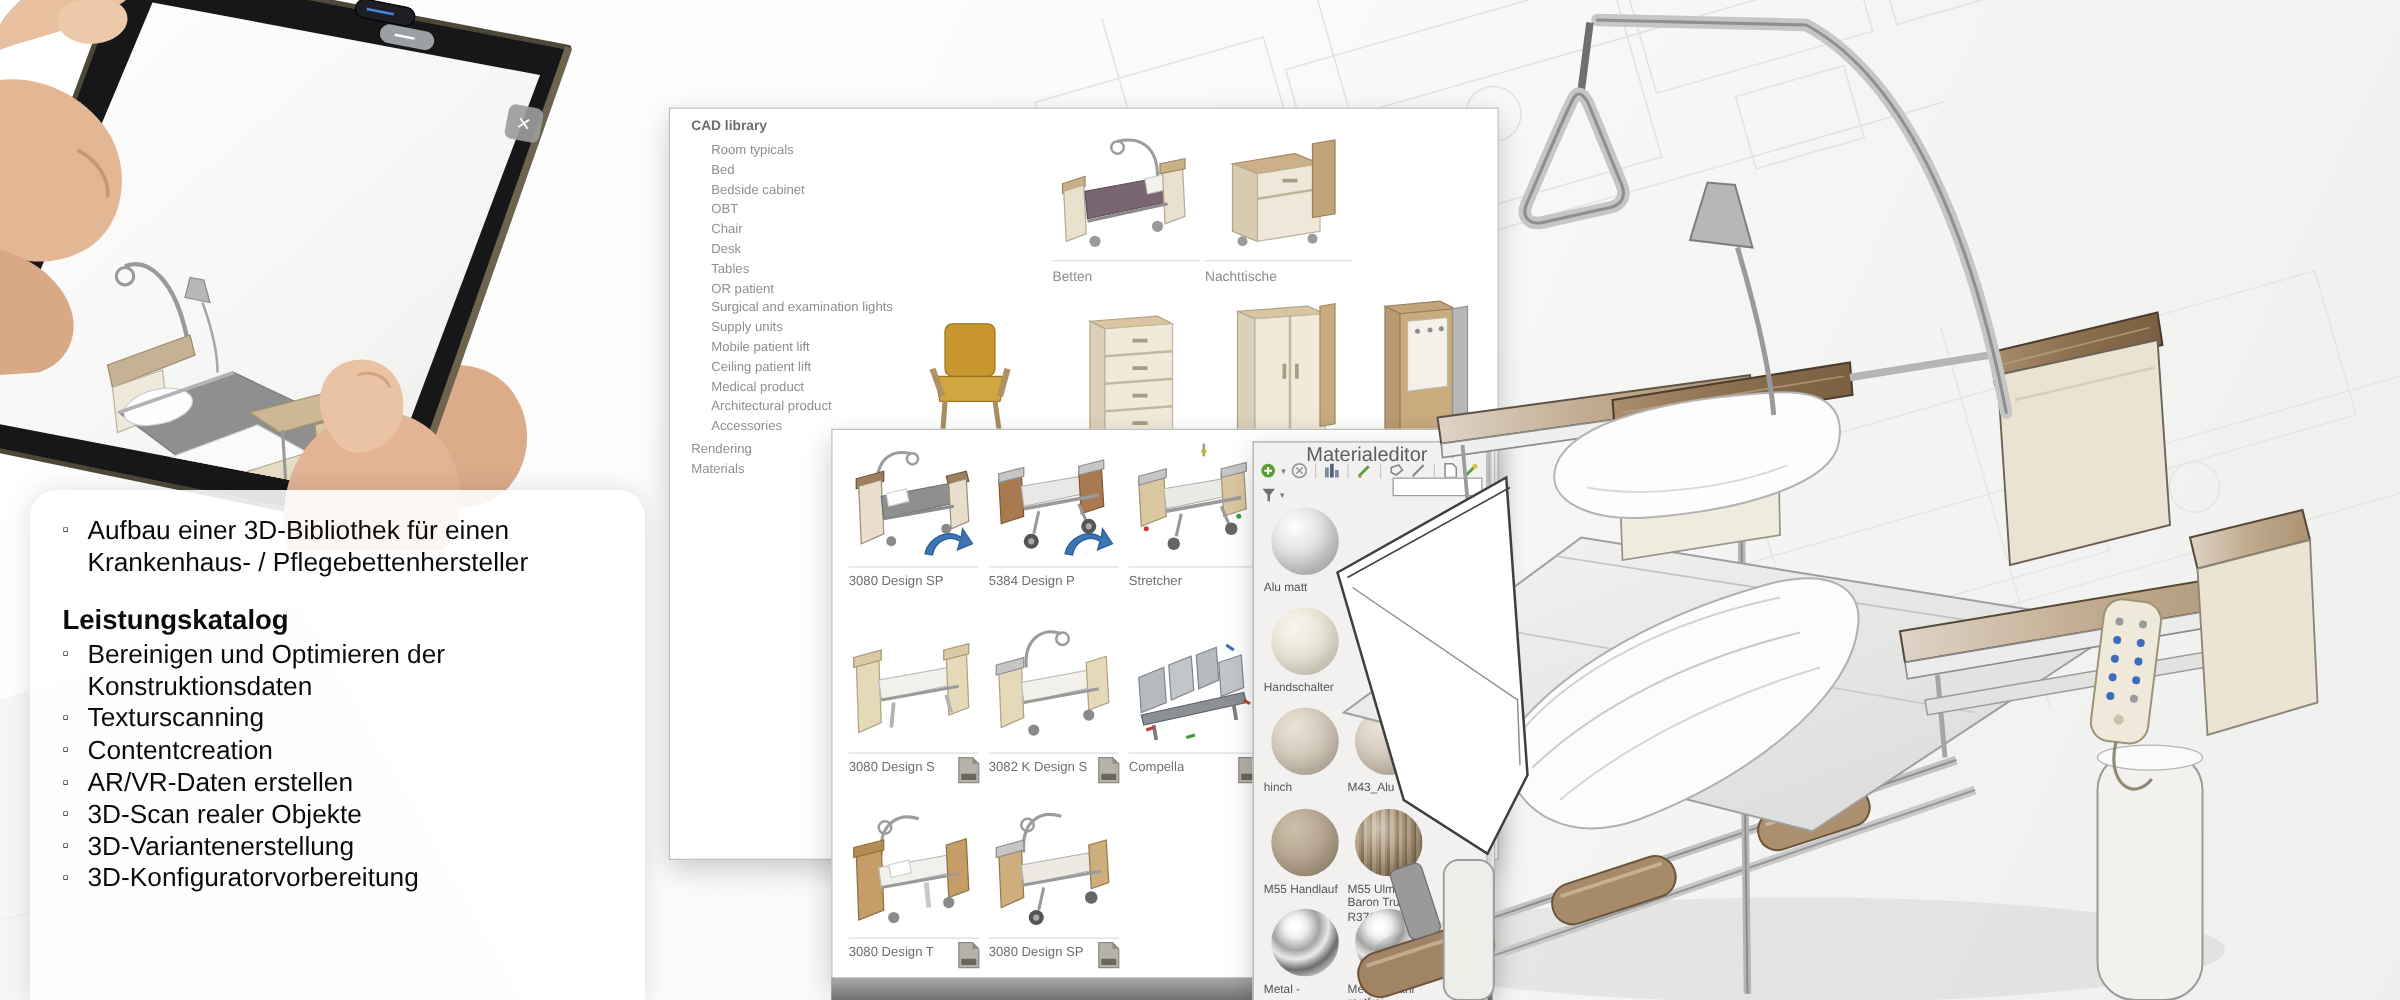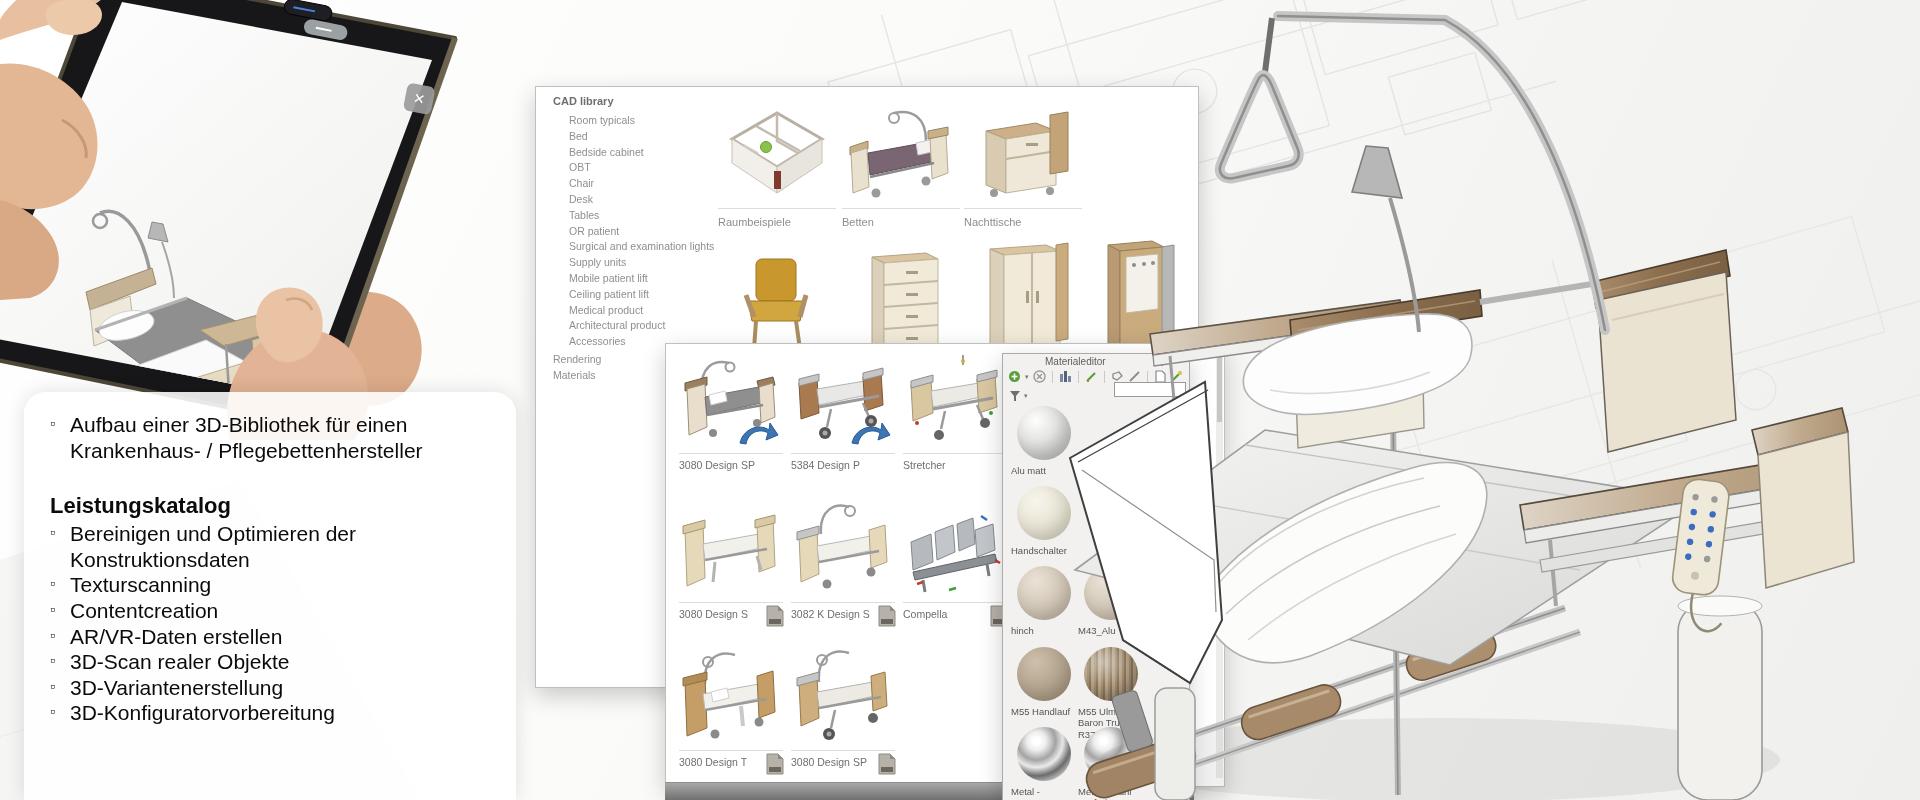--- a/index.html
+++ b/index.html
@@ -12,35 +12,35 @@
   
   .win{position:absolute;background:#fff;border:1px solid #bfbfbd;box-shadow:0 8px 22px rgba(0,0,0,.20);}
   #cadwin{left:535px;top:86px;width:662px;height:600px;z-index:10;}
   .cad-root{position:absolute;left:17px;font-size:11px;font-weight:bold;color:#6e6e6e;text-align:center;}
   .cad-items{position:absolute;left:33px;top:26px;}
   .cad-item{font-size:10.5px;color:#8f8f8f;height:15.8px;line-height:15.8px;white-space:nowrap;cursor:pointer;}
   .th-cell{position:absolute;width:118px;}
   .th-rule{border-top:1px solid #ddd;margin-top:3px;}
   .th-label{font-size:11px;color:#8d8d8d;padding-top:7px;}
 
-  #bedwin{left:665px;top:343px;width:529px;height:442px;z-index:15;padding-left:29px;}
+  #bedwin{left:665px;top:343px;width:529px;height:442px;z-index:15;}
   .bw-cell{position:absolute;width:104px;cursor:pointer;}
   .bw-rule{border-top:1px solid #ddd;margin-top:2px;}
   .bw-label{font-size:10.5px;color:#6f6f6f;padding-top:5px;position:relative;}
   .dwg{position:absolute;right:-2px;top:-4px;}
   .bw-arrow{position:absolute;right:4px;top:70px;}
   #bedwin-scroll{position:absolute;right:1px;top:4px;width:7px;height:430px;background:#ededeb;}
   #bedwin-scroll .thumbbar{position:absolute;left:1px;top:4px;width:5px;height:70px;background:#c7c7c5;}
   #darkstrip{position:absolute;left:665px;top:782px;width:529px;height:18px;z-index:16;
              background:linear-gradient(#a8a8a8,#6d6d6d);border-top:1px solid #8f8f8f;}
 
   
   #mated{left:1002px;top:353px;width:186px;height:447px;z-index:20;background:#f2f1ef;border:1px solid #ababa9;}
   #mated .titlebar{position:absolute;left:0;top:0;right:0;height:14px;}
-  #mated .title{position:absolute;left:6px;top:2px;font-size:10px;color:#5d5d5d;padding-left:36px;}
+  #mated .title{position:absolute;left:6px;top:2px;font-size:16px;color:#5d5d5d;padding-left:36px;}
   #mated .pin{position:absolute;right:22px;top:2px;}
   #mated .closex{position:absolute;right:6px;top:1px;font-size:10px;color:#666;cursor:pointer;}
   #mated .toolbar{position:absolute;left:5px;top:16px;display:flex;align-items:center;gap:4px;}
   #mated .sep{width:1px;height:12px;background:#c9c9c7;margin:0 2px;}
   #mated .filterrow{position:absolute;left:6px;top:36px;display:flex;align-items:center;gap:3px;}
   .caret{font-size:7px;color:#777;}
   #matsearch{position:absolute;right:3px;top:28px;width:72px;height:15px;border:1px solid #9a9a98;background:#fff;font-size:9px;padding:0 2px;box-sizing:border-box;}
   .mat{position:absolute;width:66px;text-align:left;}
   .sph{width:54px;height:54px;border-radius:50%;margin:0 auto;box-shadow:inset -6px -8px 14px rgba(0,0,0,.10);}
   .mlab{font-size:9.5px;color:#555;padding-top:5px;line-height:1.2;}
@@ -51,21 +51,21 @@
   .sph.chrome{background:radial-gradient(circle at 36% 26%,#ffffff 6%,#ededed 18%,#a5a5a5 36%,#f1f1f1 50%,#757575 66%,#d2d2d2 80%,#8e8e8e);}
   .sph.wood{background:
      radial-gradient(circle at 35% 28%, rgba(255,255,255,.45), rgba(255,255,255,0) 45%, rgba(60,45,30,.40) 95%),
      repeating-linear-gradient(90deg,#b7a489 0 3px,#a28e72 3px 5px,#8b785d 5px 7px);}
 
   
   #infopanel{position:absolute;left:24px;top:392px;width:492px;height:408px;z-index:40;
      background:rgba(255,255,255,.88);border-radius:22px 22px 0 0;box-shadow:0 0 20px rgba(0,0,0,.12);
      padding:20px 26px;box-sizing:border-box;color:#0b0b0b;}
   #infopanel h2{margin:0 0 2px 0;font-size:22px;font-weight:bold;}
-  #infopanel .blk2{margin-top:30px;}
+  #infopanel .blk2{margin-top:20px;}
   .bl{display:flex;font-size:21px;line-height:1.22;}
   .blt{flex:0 0 20px;font-size:14px;padding-top:3px;}
   .btxt{flex:1;}
 
   
   #bgplan{left:0;top:0;z-index:1;pointer-events:none;}
   #tabletLayer{left:0;top:0;z-index:5;}
   #bigbed{left:1020px;top:0;z-index:30;pointer-events:none;}
 </style>
 </head>
@@ -185,34 +185,20 @@
       <div class="cad-item">Supply units</div>
       <div class="cad-item">Mobile patient lift</div>
       <div class="cad-item">Ceiling patient lift</div>
       <div class="cad-item">Medical product</div>
       <div class="cad-item">Architectural product</div>
       <div class="cad-item">Accessories</div>
     </div>
     <div class="cad-root" style="top:266px;font-weight:normal;color:#8f8f8f;font-size:10.5px">Rendering</div>
     <div class="cad-root" style="top:282px;font-weight:normal;color:#8f8f8f;font-size:10.5px">Materials</div>
 
-    <div class="th-cell" style="left:182px;top:14px">
-      <svg width="118" height="104" viewBox="0 0 118 104">
-        <polygon points="14,38 59,12 104,38 59,66" fill="#ffffff" stroke="#b9b0a5" stroke-width="3"></polygon>
-        <polyline points="38,25 82,50" fill="none" stroke="#c4bbb0" stroke-width="2.5"></polyline>
-        <polyline points="59,12 59,40 80,52" fill="none" stroke="#c4bbb0" stroke-width="2.5"></polyline>
-        <polygon points="14,38 59,66 59,92 14,62" fill="#f2efeb" stroke="#c9c2b8"></polygon>
-        <polygon points="104,38 59,66 59,92 104,62" fill="#e8e4de" stroke="#c9c2b8"></polygon>
-        <rect x="56" y="70" width="7" height="18" fill="#7e3a2c"></rect>
-        <circle cx="48" cy="46" r="5.5" fill="#8bc34a" stroke="#6b9c34"></circle>
-        <line x1="26" y1="44" x2="40" y2="52" stroke="#d6cfc6" stroke-width="2"></line>
-      </svg>
-      <div class="th-rule"></div>
-      <div class="th-label">Raumbeispiele</div>
-    </div>
     <div class="th-cell" style="left:428px;top:14px">
       <svg width="118" height="104" viewBox="0 0 118 104">
         <polygon points="22,30 72,22 92,30 42,38" fill="#cdb089 " stroke="#a08a62"></polygon>
         <polygon points="22,30 42,38 42,92 22,84" fill="#d9cbb2" stroke="#b2a488"></polygon>
         <polygon points="42,38 92,30 92,84 42,92" fill="#efe8d8" stroke="#beb49c"></polygon>
         <line x1="42" y1="58" x2="92" y2="50" stroke="#beb49c" stroke-width="2"></line>
         <rect x="62" y="42" width="12" height="3" fill="#a89c82"></rect>
         <polygon points="86,14 104,11 104,70 86,73" fill="#c3a478" stroke="#97815c"></polygon>
         <circle cx="30" cy="92" r="4" fill="#9a9a9a"></circle>
           <circle cx="86" cy="90" r="4" fill="#9a9a9a"></circle>

